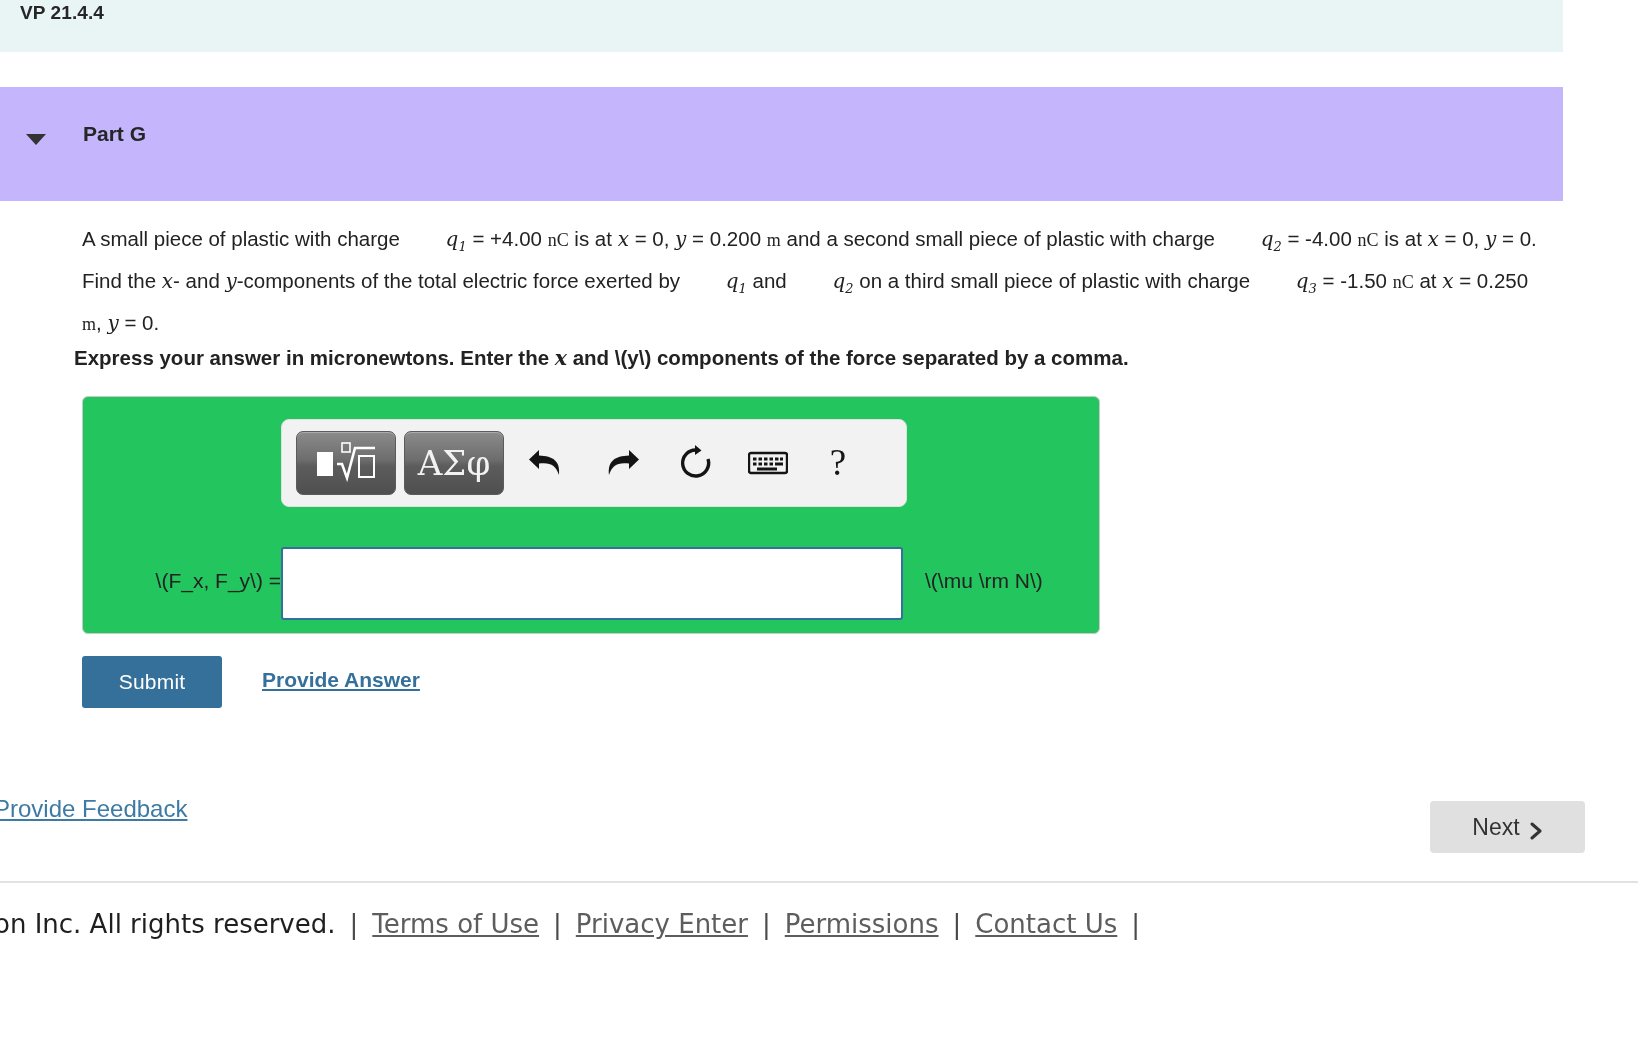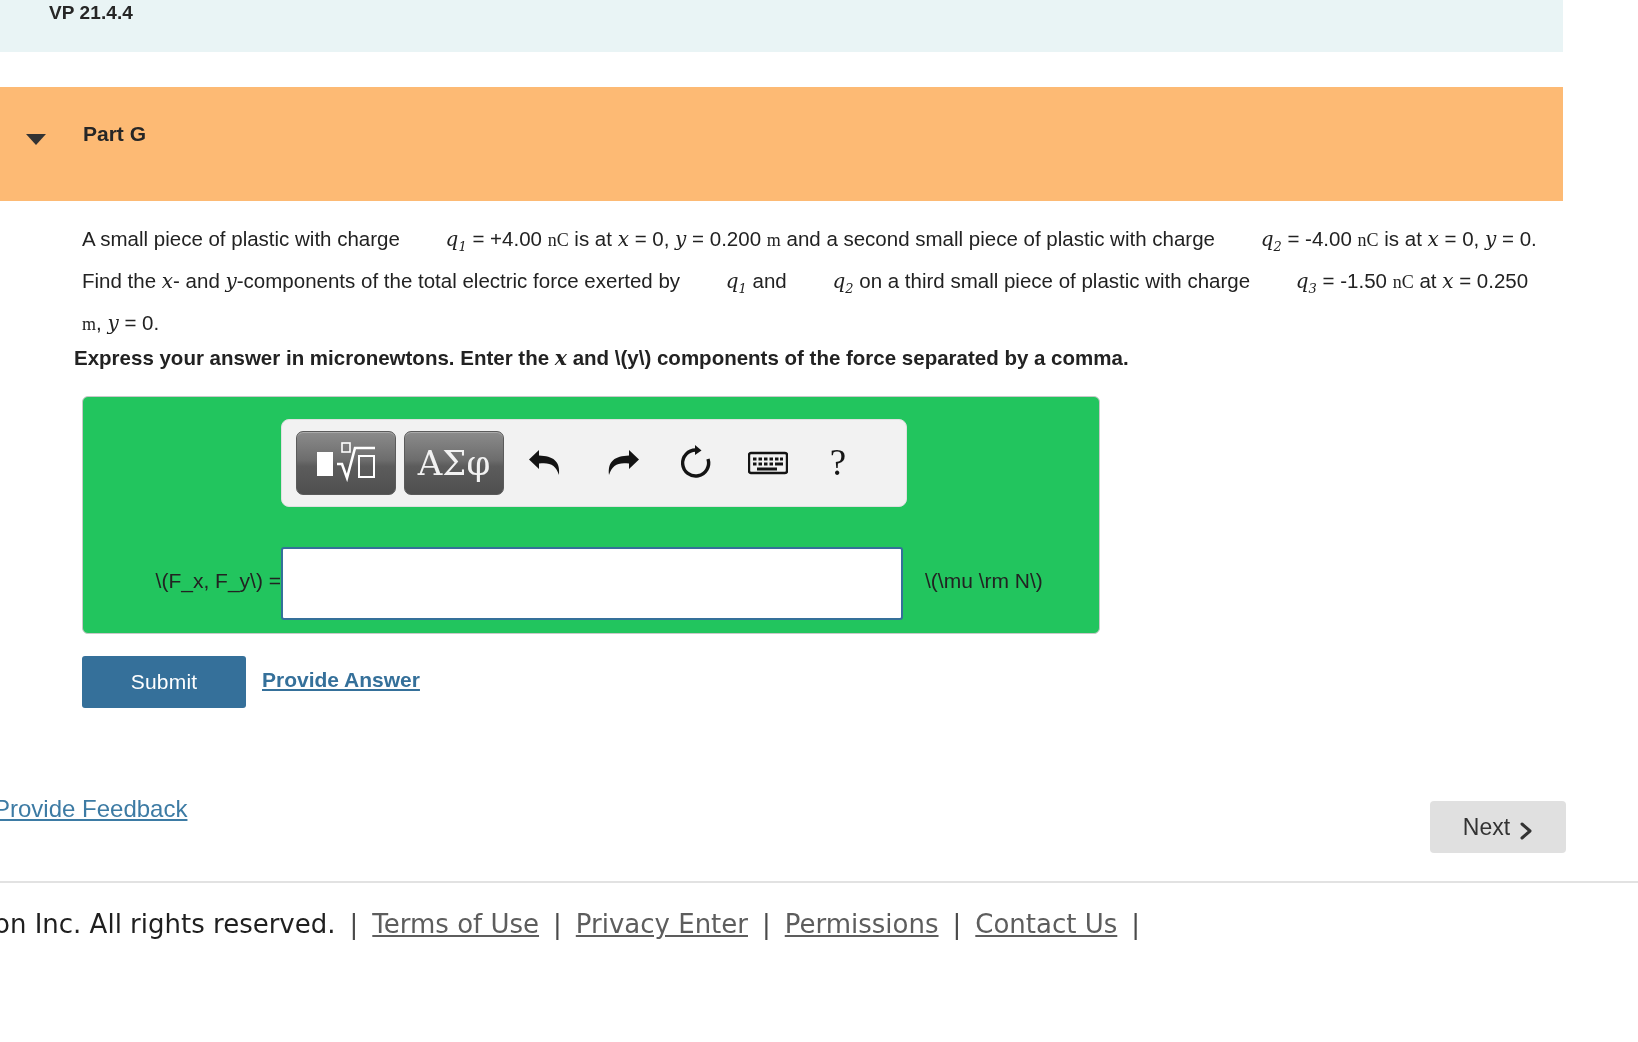--- a/index.html
+++ b/index.html
@@ -36,31 +36,30 @@
     box-sizing: border-box;
   }
   .topbar-title {
     position: absolute;
     left: 20px;
     top: 2px;
     font-size: 19px;
     font-weight: bold;
     color: #262626;
     letter-spacing: .1px;
-    margin-left: 29px;
   }
 
   
   .part-header {
     position: absolute;
     left: 0;
     top: 87px;
     width: 1563px;
     height: 114px;
-    background: #fdba74;
+    background: #c4b5fd;
   }
   .part-caret {
     position: absolute;
     left: 26px;
     top: 47px;
     width: 0;
     height: 0;
     border-left: 10px solid transparent;
     border-right: 10px solid transparent;
     border-top: 11px solid #333333;
@@ -233,21 +232,21 @@
     font-size: 21px;
     color: #222222;
     white-space: nowrap;
   }
 
   
   .submit-btn {
     position: absolute;
     left: 82px;
     top: 656px;
-    width: 164px;
+    width: 140px;
     height: 52px;
     background: #35709a;
     color: #ffffff;
     border: none;
     border-radius: 3px;
     font-size: 21px;
     font-family: "Liberation Sans", sans-serif;
     cursor: pointer;
     letter-spacing: .2px;
   }
@@ -270,21 +269,21 @@
     font-size: 24px;
     color: #3d7ba4;
     text-decoration: underline;
     cursor: pointer;
     white-space: nowrap;
   }
   .next-btn {
     position: absolute;
     left: 1430px;
     top: 801px;
-    width: 136px;
+    width: 155px;
     height: 52px;
     background: #e0e0e0;
     border: none;
     border-radius: 4px;
     color: #333333;
     font-size: 23px;
     font-family: "Liberation Sans", sans-serif;
     cursor: pointer;
     display: flex;
     align-items: center;

